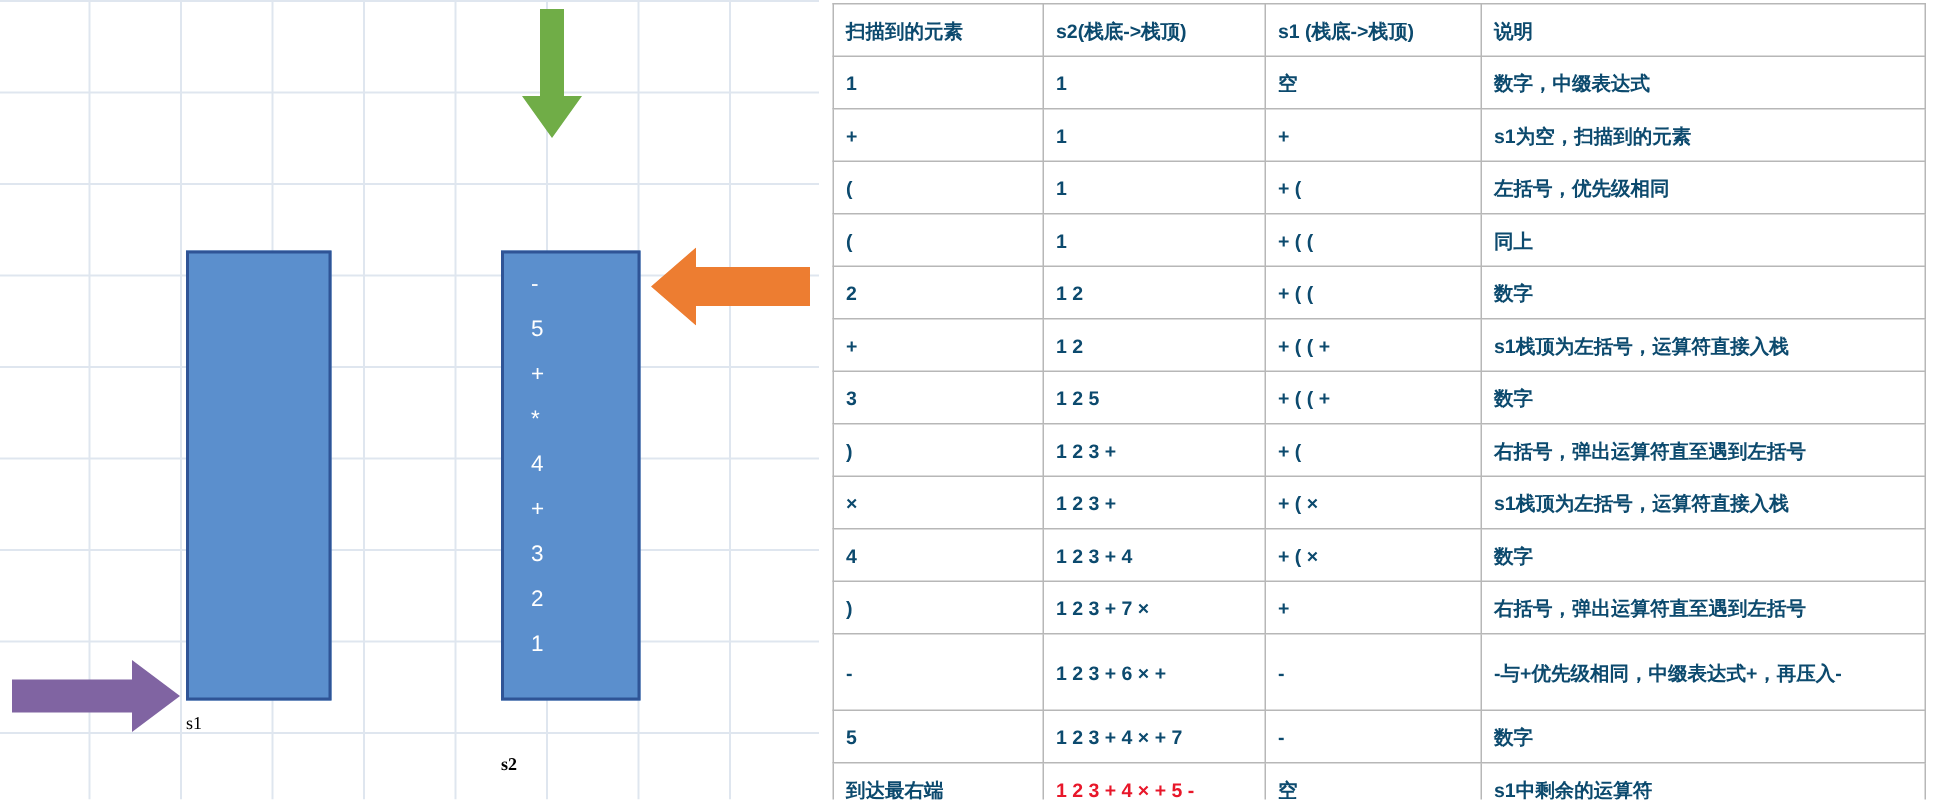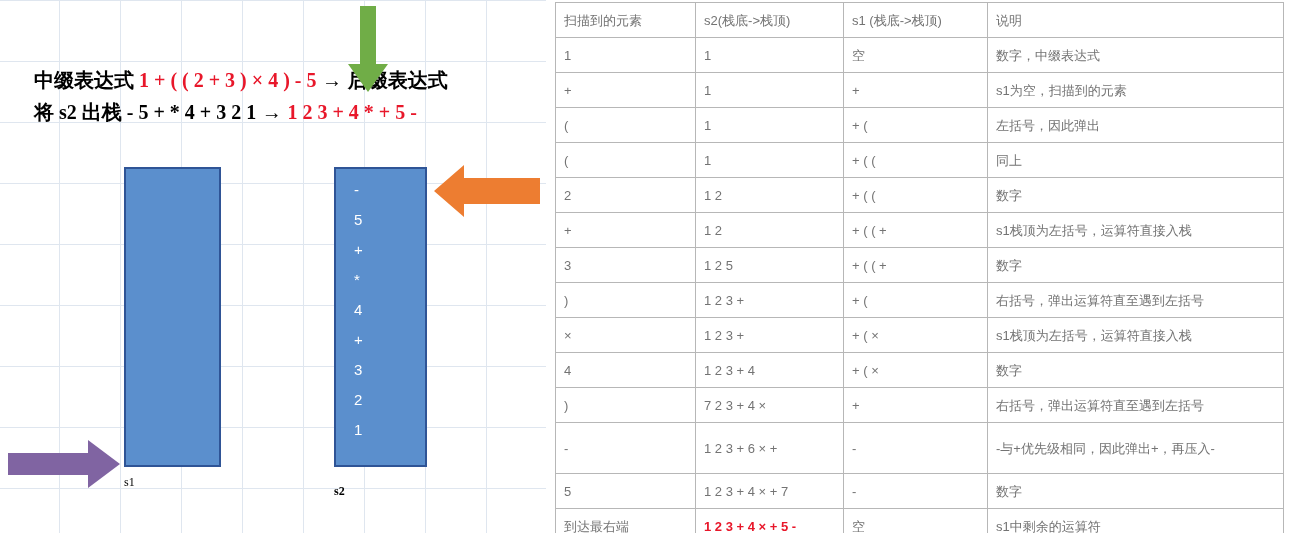--- a/index.html
+++ b/index.html
@@ -65,21 +65,21 @@
     margin-left: 12px;
   }
   .stack-label {
     position: absolute;
     font-family: "Liberation Serif", serif;
     font-size: 12px;
     color: #000000;
     text-align: left;
   }
   #label-s1 { left: 124px; top: 475px; width: 97px; }
-  #label-s2 { left: 334px; top: 484px; width: 93px; font-weight: bold; }
+  #label-s2 { left: 334px; top: 502px; width: 93px; font-weight: bold; }
 
   
   #arrow-green { position: absolute; left: 346px; top: 6px; width: 44px; height: 86px; }
   #arrow-orange { position: absolute; left: 434px; top: 165px; width: 106px; height: 52px; }
   #arrow-purple { position: absolute; left: 8px; top: 440px; width: 112px; height: 48px; }
 
   
   #table-wrap {
     position: absolute;
     left: 555px;
@@ -88,50 +88,42 @@
   }
   table {
     border-collapse: collapse;
     width: 728px;
     table-layout: fixed;
   }
   th, td {
     border: 1px solid #b7b7b7;
     font-size: 13px;
     font-family: "Liberation Sans", sans-serif;
-    color: #737373;
+    color: #0c4a6e;
     padding: 6px 8px;
     text-align: left;
     vertical-align: middle;
     height: 22px;
     line-height: 17px;
-    font-weight: normal;
+    font-weight: bold;
     overflow: hidden;
     white-space: nowrap;
   }
   col.c0 { width: 140px; }
   col.c1 { width: 148px; }
   col.c2 { width: 144px; }
   col.c3 { width: 296px; }
   td.red-bold { color: #e8172a; font-weight: bold; }
   tr.tall td { height: 38px; }
 </style>
 </head>
 <body>
 
 <div id="left-panel">
 
-  <div id="formula">
-    <div>
-      <span>中缀表达式 </span><span class="red">1 + ( ( 2 + 3 ) × 4 ) - 5</span><span class="arrow"> → </span><span>后缀表达式</span>
-    </div>
-    <div>
-      <span>将 s2 出栈 </span><span>- 5 + * 4 + 3 2 1</span><span class="arrow"> → </span><span class="red">1 2 3 + 4 * + 5 -</span>
-    </div>
-  </div>
 
   <div class="stack-box" id="stack-s1"></div>
 
   <div class="stack-box" id="stack-s2">
     <div id="stack-s2-items">
         <div>-</div>
         <div>5</div>
         <div>+</div>
         <div>*</div>
         <div>4</div>
@@ -184,21 +176,21 @@
         <tr>
           <td>+</td>
           <td>1</td>
           <td>+</td>
           <td>s1为空，扫描到的元素</td>
         </tr>
         <tr>
           <td>(</td>
           <td>1</td>
           <td>+ (</td>
-          <td>左括号，因此弹出</td>
+          <td>左括号，优先级相同</td>
         </tr>
         <tr>
           <td>(</td>
           <td>1</td>
           <td>+ ( (</td>
           <td>同上</td>
         </tr>
         <tr>
           <td>2</td>
           <td>1 2</td>
@@ -230,29 +222,29 @@
           <td>s1栈顶为左括号，运算符直接入栈</td>
         </tr>
         <tr>
           <td>4</td>
           <td>1 2 3 + 4</td>
           <td>+ ( ×</td>
           <td>数字</td>
         </tr>
         <tr>
           <td>)</td>
-          <td>7 2 3 + 4 ×</td>
+          <td>1 2 3 + 7 ×</td>
           <td>+</td>
           <td>右括号，弹出运算符直至遇到左括号</td>
         </tr>
         <tr class="tall">
           <td>-</td>
           <td>1 2 3 + 6 × +</td>
           <td>-</td>
-          <td>-与+优先级相同，因此弹出+，再压入-</td>
+          <td>-与+优先级相同，中缀表达式+，再压入-</td>
         </tr>
         <tr>
           <td>5</td>
           <td>1 2 3 + 4 × + 7</td>
           <td>-</td>
           <td>数字</td>
         </tr>
         <tr>
           <td>到达最右端</td>
           <td class="red-bold">1 2 3 + 4 × + 5 -</td>

